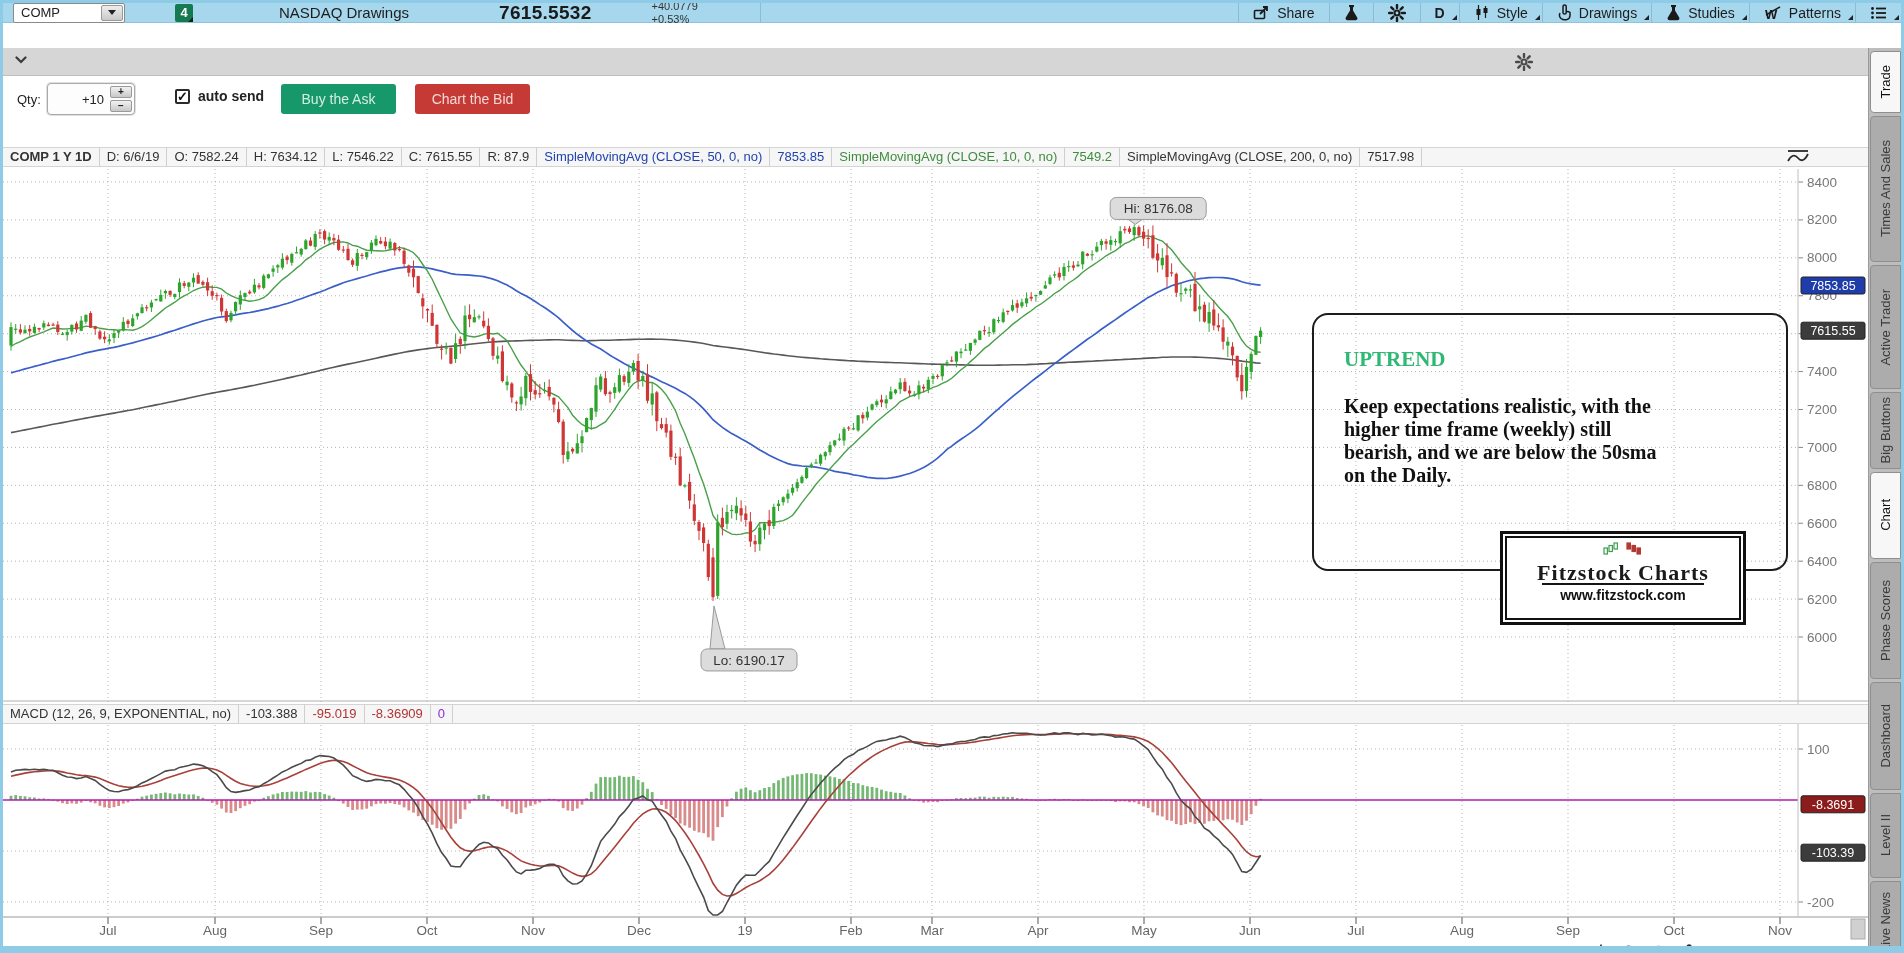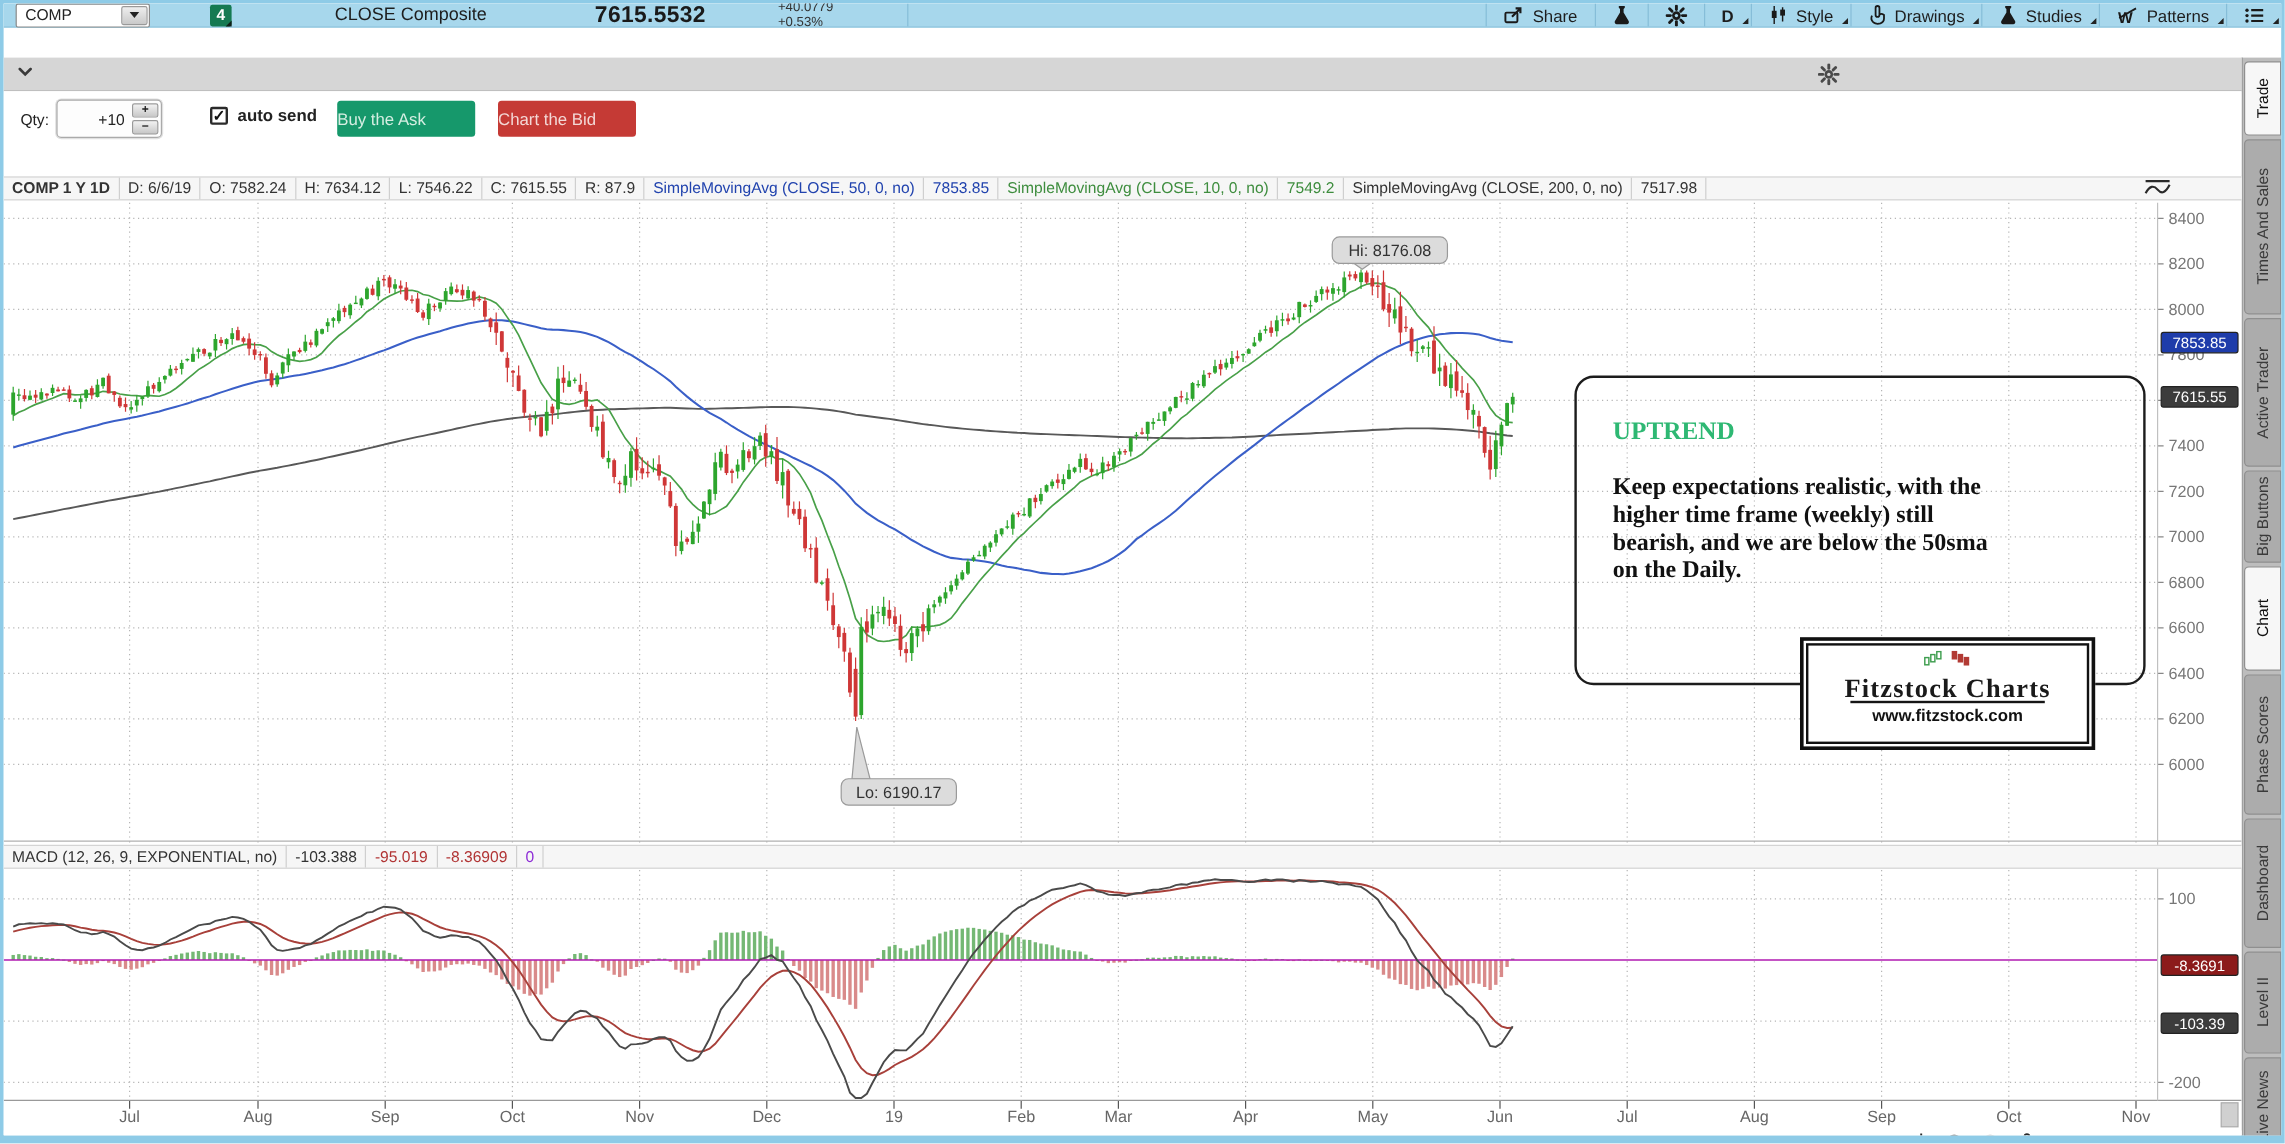--- a/index.html
+++ b/index.html
@@ -49,21 +49,21 @@
     background:#fdfdfd; box-shadow:0 0 0 1px #e0e0e0; }
   .qty-value { position:absolute; right:30px; top:8px; font-size:13px; color:#222; }
   .stepper { position:absolute; right:2px; top:2px; display:flex; flex-direction:column; gap:2px; }
   .step-btn { width:22px; height:12px; background:linear-gradient(#f2f2f2,#c8c8c8); border:1px solid #9a9a9a; border-radius:2px;
     font-size:10px; line-height:9px; text-align:center; color:#222; font-weight:bold; }
   .autosend { position:absolute; left:172px; top:12px; display:flex; align-items:center; gap:8px; }
   .checkbox { width:15px; height:15px; border:2px solid #2a2a2a; border-radius:2px; background:#fff; font-size:13px;
     line-height:12px; text-align:center; color:#111; font-weight:bold; }
   .autosend-label { font-size:14px; color:#222;font-weight:bold; }
   .btn-buy, .btn-sell { position:absolute; top:8px; width:115px; height:30px; border-radius:3px; border:none;
-    font-size:14px; line-height:30px; }
+    font-size:14px; text-align:center; line-height:30px; }
   .btn-buy { left:278px; background:#16986b; color:#d5eee2; }
   .btn-sell { left:412px; background:#c53a35; color:#f3d8d6; }
 
   
   .chartpanel { height:820px; position:relative; background:#fff; }
   .strip { position:absolute; left:0; width:1865px; height:20px; background:#f6f6f6;
     border-top:1px solid #d4d4d4; border-bottom:1px solid #d4d4d4; display:flex; font-size:13px; color:#333; }
   .strip .cell { padding:0 7px; line-height:18px; border-right:1px solid #cfcfcf; white-space:nowrap; }
   .chart-header { top:1px; }
   .macd-header { top:558px; }
@@ -103,21 +103,21 @@
     <div class="symbol-select">
       <span>COMP</span>
       <span class="dd-btn">
           <span class="dd-arrow"></span>
         </span>
     </div>
     <div class="sym-badge">
       <span>4</span>
         <span class="corner"></span>
     </div>
-    <span class="inst-name">CLOSE Composite</span>
+    <span class="inst-name">NASDAQ Drawings</span>
     <span class="inst-price">7615.5532</span>
     <span class="inst-change">
       <span>+40.0779</span><br><span>+0.53%</span>
     </span>
     <span class="tb-sep"></span>
 
     <div class="tb-right">
       <div class="tb-btn">
         <svg width="17" height="16" viewBox="0 0 17 16">
           <rect x="1.5" y="5.5" width="10" height="8" fill="none" stroke="#1a1a1a" stroke-width="1.6" rx="1"></rect>

